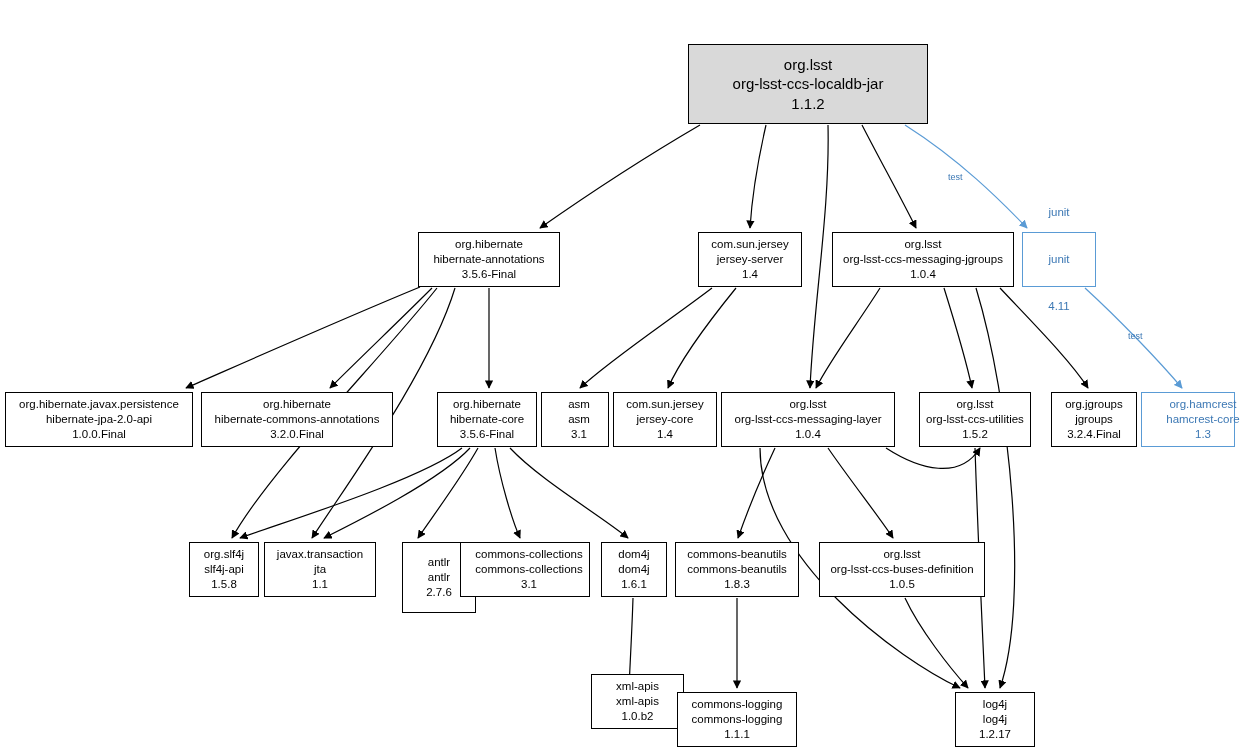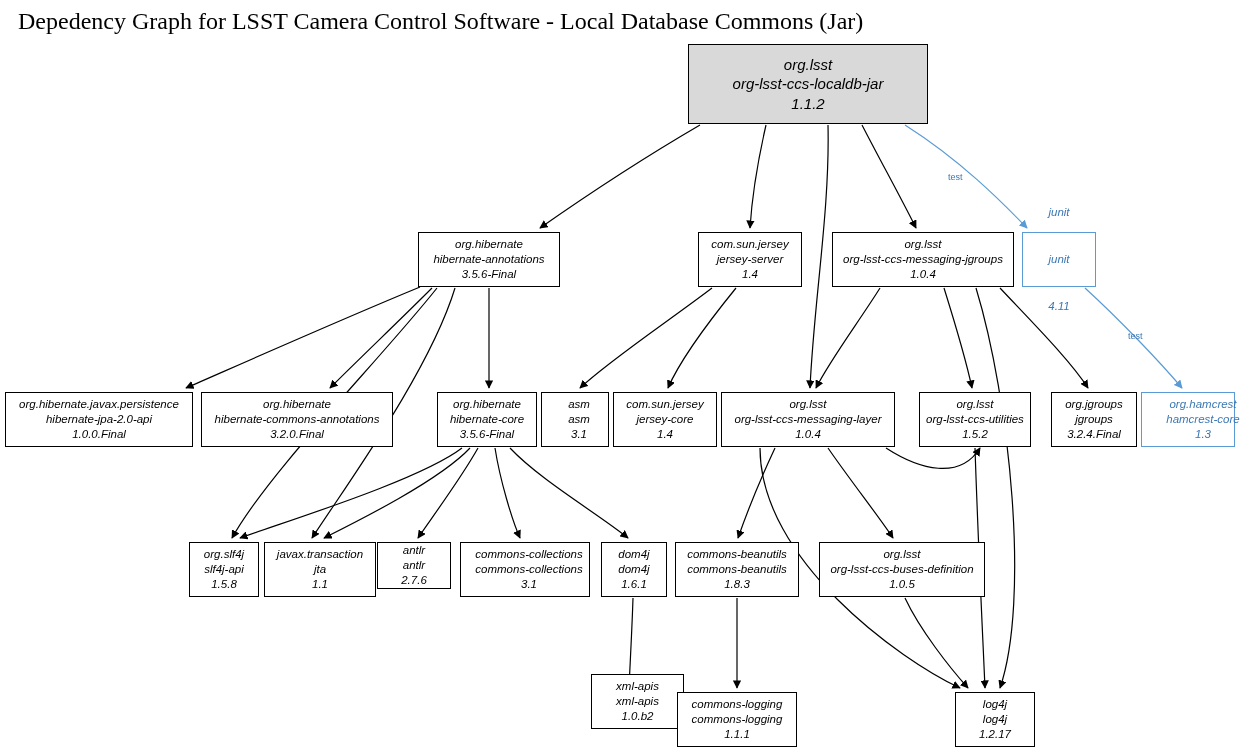--- a/index.html
+++ b/index.html
@@ -41,21 +41,20 @@
     background: #ffffff;
     display: flex;
     flex-direction: column;
     align-items: center;
     justify-content: center;
     text-align: right;
     font-size: 11.5px;
     line-height: 1.3;
     color: #000000;
     padding: 2px 4px;
-    font-style: italic;
   }
   .node .ln { white-space: nowrap; }
   .node.root {
     background: #d9d9d9;
     font-size: 15px;
   }
   .node.test {
     border-color: #5a9bd5;
     color: #3c78b4;
   }
@@ -63,21 +62,20 @@
     position: absolute;
     font-size: 9px;
     color: #3c78b4;
     white-space: nowrap;
   }
 </style>
 </head>
 <body>
 
 <div id="canvas">
-  <div id="title">Depedency Graph for LSST Camera Control Software - Local Database Commons (Jar)</div>
   <svg id="edges">
     <defs>
       <marker id="arrow-black" viewBox="0 0 10 10" refX="9" refY="5" markerWidth="7" markerHeight="7" orient="auto-start-reverse">
         <path d="M 0 0 L 10 5 L 0 10 z" fill="#000000"></path>
       </marker>
       <marker id="arrow-blue" viewBox="0 0 10 10" refX="9" refY="5" markerWidth="7" markerHeight="7" orient="auto-start-reverse">
         <path d="M 0 0 L 10 5 L 0 10 z" fill="#5a9bd5"></path>
       </marker>
     </defs>
     <g id="edge-paths">
@@ -187,21 +185,21 @@
       <div class="node" style="left: 189px; top: 542px; width: 70px; height: 55px;">
         <span class="ln">org.slf4j</span>
         <span class="ln">slf4j-api</span>
         <span class="ln">1.5.8</span>
       </div>
       <div class="node" style="left: 264px; top: 542px; width: 112px; height: 55px;">
         <span class="ln">javax.transaction</span>
         <span class="ln">jta</span>
         <span class="ln">1.1</span>
       </div>
-      <div class="node" style="left: 377px; top: 542px; width: 74px; height: 47px;">
+      <div class="node" style="left: 402px; top: 542px; width: 74px; height: 71px;">
         <span class="ln">antlr</span>
         <span class="ln">antlr</span>
         <span class="ln">2.7.6</span>
       </div>
       <div class="node" style="left: 460px; top: 542px; width: 130px; height: 55px; padding-left: 12px;">
         <span class="ln">commons-collections</span>
         <span class="ln">commons-collections</span>
         <span class="ln">3.1</span>
       </div>
       <div class="node" style="left: 601px; top: 542px; width: 66px; height: 55px;">

